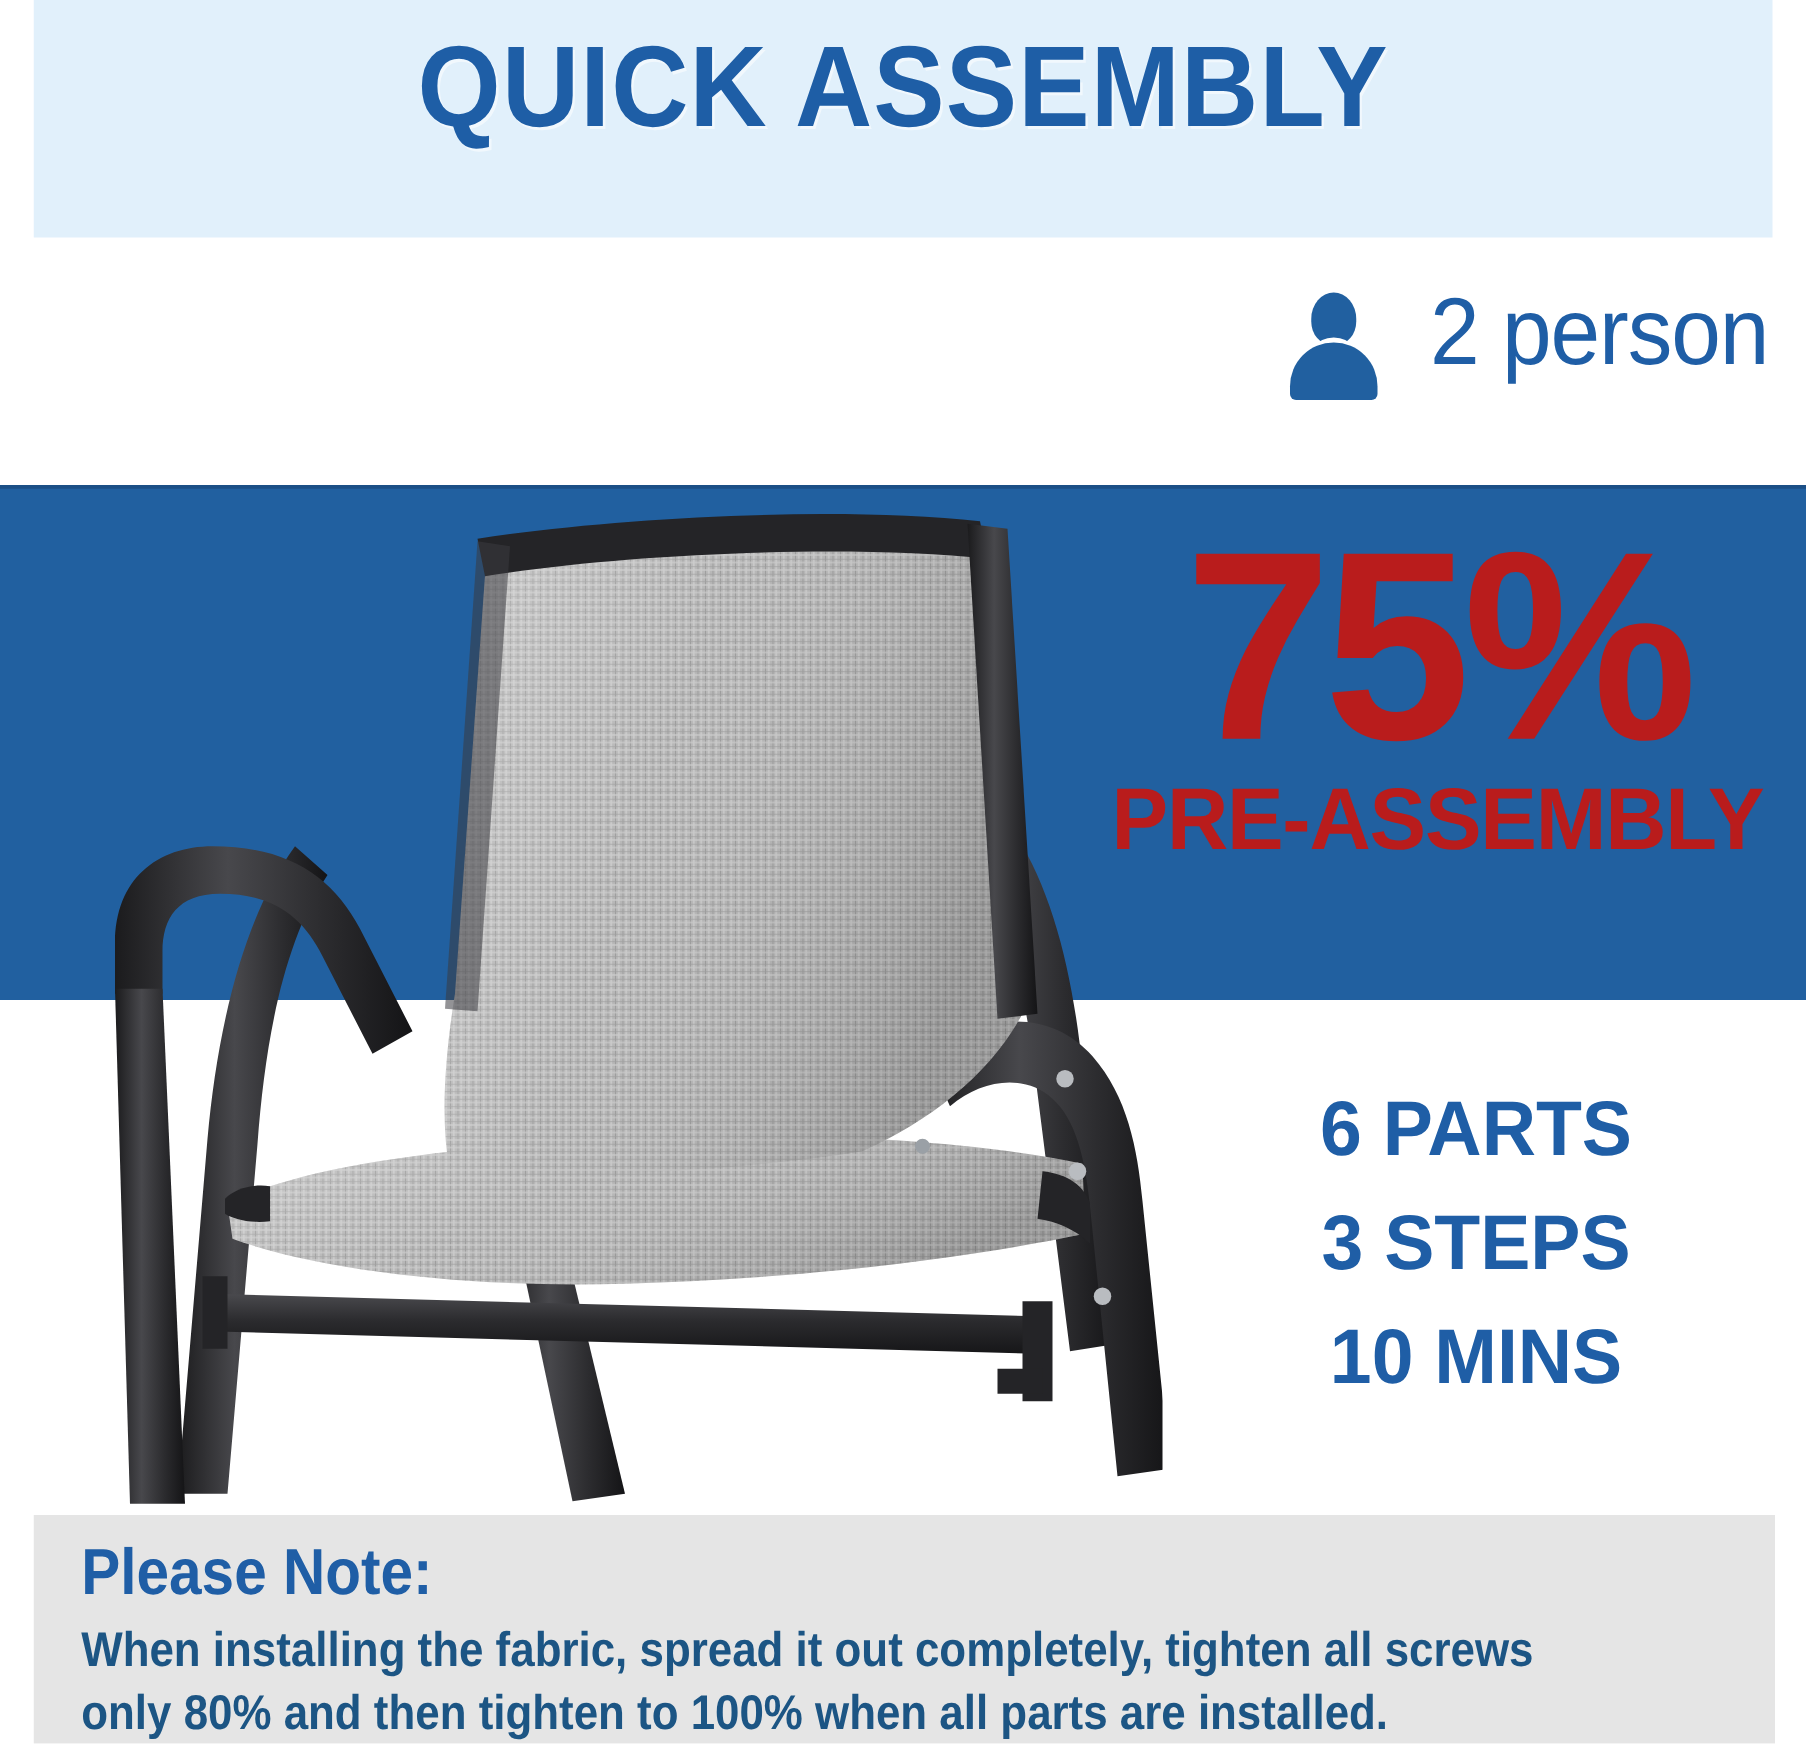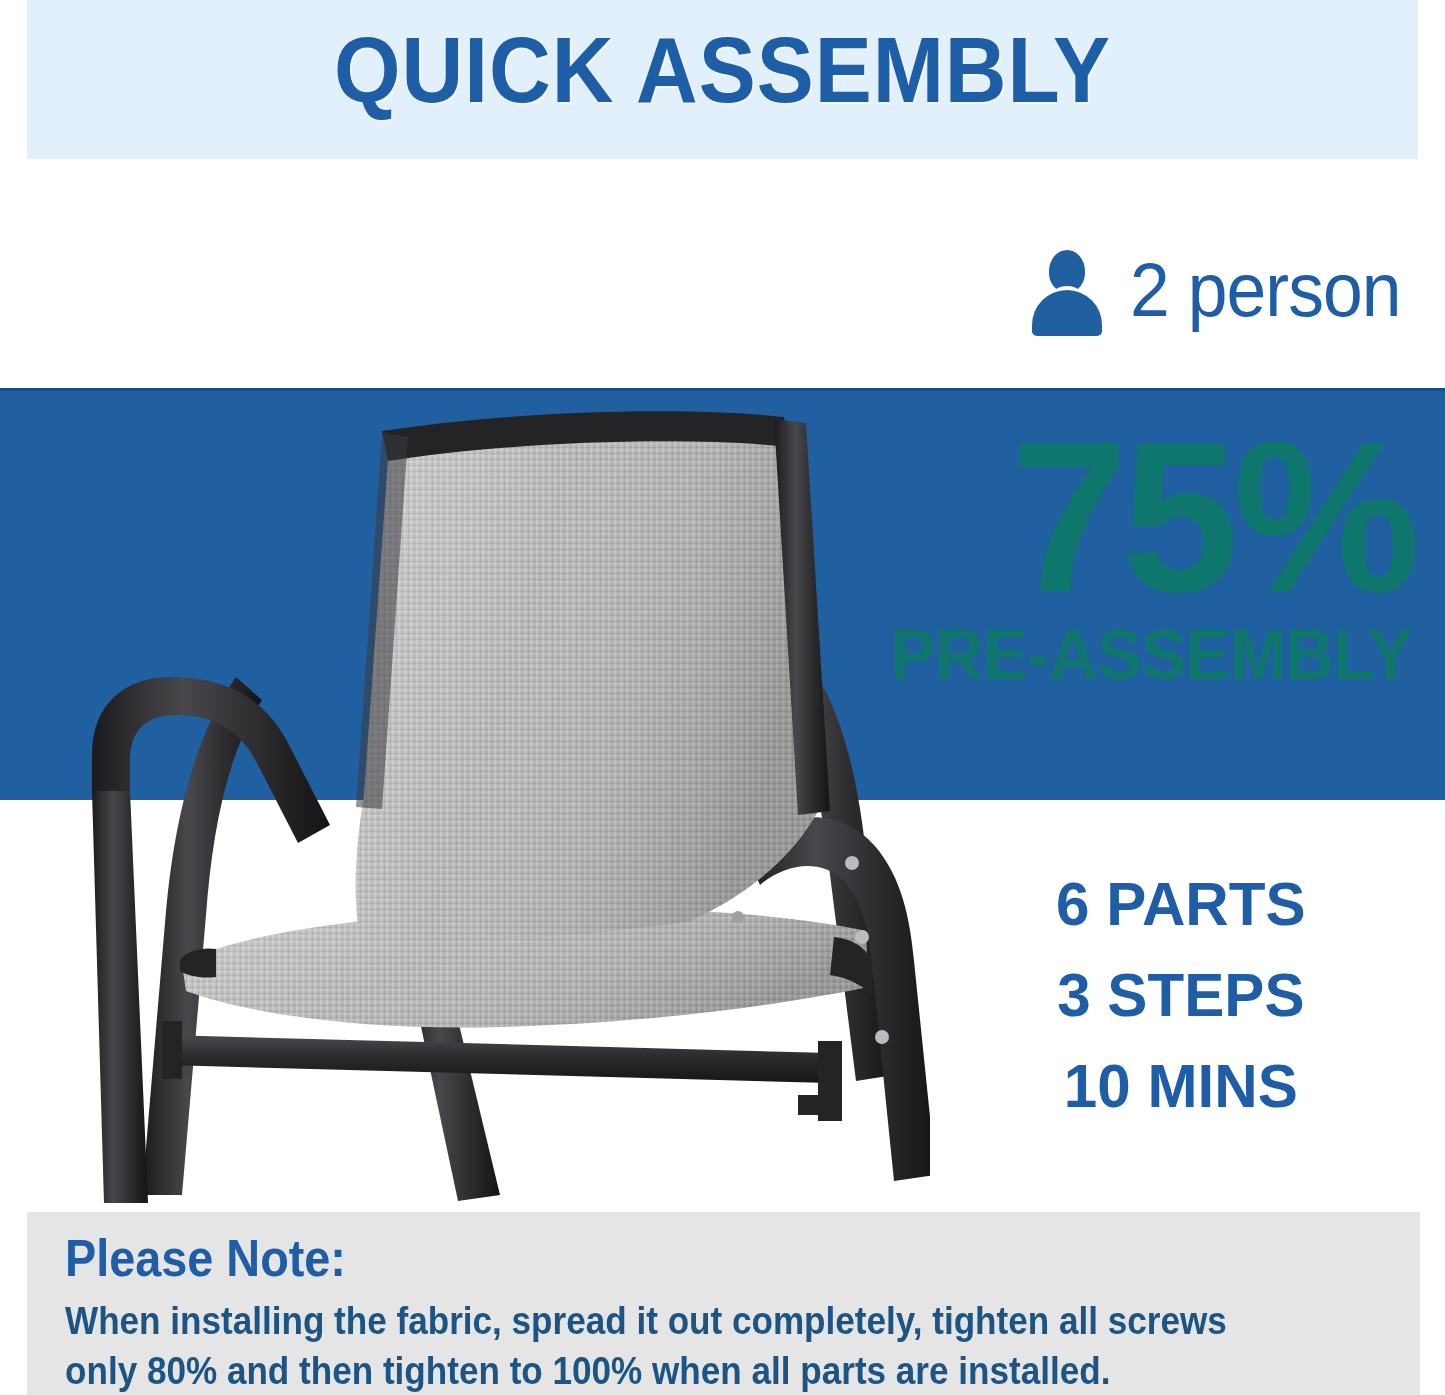--- a/index.html
+++ b/index.html
@@ -17,21 +17,21 @@
     background: #ffffff;
     overflow: hidden;
   }
 
   
   .header-band {
     position: absolute;
     left: 27px;
     top: 0;
     width: 1391px;
-    height: 159px;
+    height: 190px;
     background: #e1f0fb;
   }
   .header-title {
     position: absolute;
     left: 0;
     top: 22px;
     width: 1391px;
     text-align: center;
     font-family: "Liberation Sans", sans-serif;
     font-weight: bold;
@@ -61,23 +61,22 @@
     height: 3px;
     background: #1b4f86;
   }
 
   
   .person-row {
     position: absolute;
     left: 1028px;
     top: 228px;
     display: flex;
-    align-items: center;
-    gap: 24px;
-    margin-top: 16px;
+    align-items: flex-start;
+    gap: 38px;
   }
   .person-icon {
     width: 78px;
     height: 92px;
     position: relative;
     flex: 0 0 auto;
   }
   .person-icon .head {
     position: absolute;
     left: 21px;
@@ -116,22 +115,22 @@
     transform-origin: left center;
     white-space: nowrap;
   }
 
   
   .preassembly-block {
     position: absolute;
     left: 880px;
     top: 418px;
     width: 540px;
-    text-align: right;
-    color: #0f766e;
+    text-align: center;
+    color: #b91c1c;
   }
   .big-percent {
     font-family: "Liberation Sans", sans-serif;
     font-weight: bold;
     font-size: 215px;
     line-height: 0.92;
     letter-spacing: -6px;
     transform: scaleX(0.98);
     transform-origin: center top;
   }

